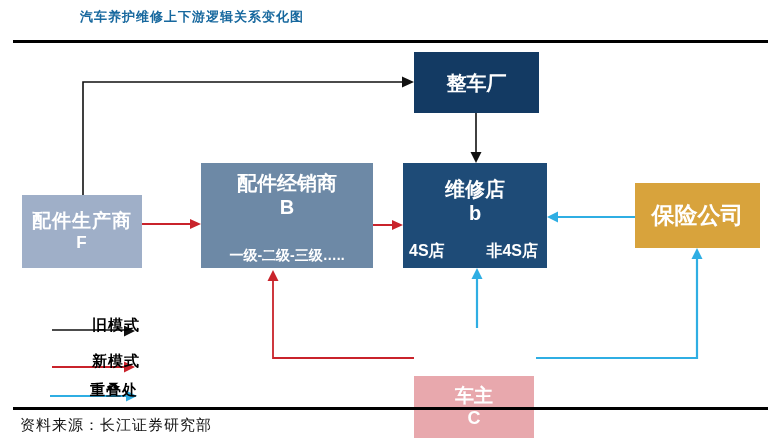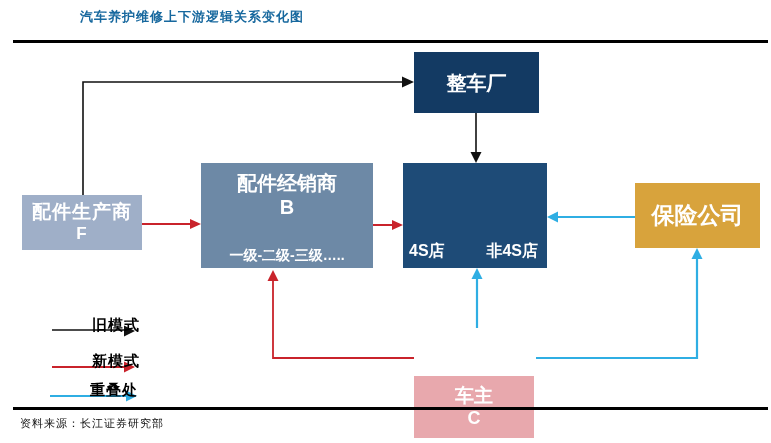--- a/index.html
+++ b/index.html
@@ -6,28 +6,28 @@
   body{font-family:"Liberation Sans","DejaVu Sans",sans-serif;}
   .stage{position:relative;width:771px;height:443px;background:#fff;overflow:hidden;}
 
   .page-title{position:absolute;left:80px;top:8px;font-size:13px;font-weight:bold;
     color:var(--title,#17689E);letter-spacing:1px;white-space:nowrap;}
 
   .rule{position:absolute;left:13px;width:755px;height:3px;background:var(--ink,#000);}
   .rule-top{top:40px;}
   .rule-bottom{top:407px;}
 
-  .source-note{position:absolute;left:20px;top:416px;font-size:11px;color:#111;letter-spacing:1px;}
+  .source-note{position:absolute;left:20px;top:416px;font-size:15px;color:#111;letter-spacing:1px;}
 
   .node{position:absolute;display:flex;flex-direction:column;align-items:center;justify-content:center;
     color:#fff;font-weight:bold;text-align:center;box-sizing:border-box;}
   .node .ln{line-height:1.2;}
 
   .node-oem{left:414px;top:52px;width:125px;height:61px;background:var(--oem,#133A63);font-size:20px;}
-  .node-producer{left:22px;top:195px;width:120px;height:55px;background:var(--producer,#9FAFC8);font-size:19px;letter-spacing:1px;}
+  .node-producer{left:22px;top:195px;width:120px;height:73px;background:var(--producer,#9FAFC8);font-size:19px;letter-spacing:1px;}
   .node-producer .ln2{font-size:17px;}
   .node-dealer{left:201px;top:163px;width:172px;height:105px;background:var(--dealer,#6D89A6);font-size:20px;padding-top:4px;}
   .node-dealer .ln3{font-size:14px;margin-top:28px;letter-spacing:0;}
   .node-repair{left:403px;top:163px;width:144px;height:105px;background:var(--repair,#1E4B77);font-size:20px;}
   .node-repair .main{position:absolute;top:14px;left:0;right:0;}
   .node-repair .subrow{position:absolute;bottom:6px;left:6px;right:9px;display:flex;justify-content:space-between;font-size:16px;}
   .node-insurer{left:635px;top:183px;width:125px;height:65px;background:var(--insurer,#D8A33C);font-size:23px;}
   .node-owner{left:414px;top:328px;width:120px;height:62px;background:var(--owner,#E8A8AD);font-size:19px;margin-top:48px;}
   .node-owner .ln2{font-size:18px;}
 
@@ -90,20 +90,24 @@
     <div class="ln ln2">F</div>
   </div>
 
   <div class="node node-dealer">
     <div class="ln">配件经销商</div>
     <div class="ln">B</div>
     <div class="ln ln3">一级-二级-三级…..</div>
   </div>
 
   <div class="node node-repair">
+    <div class="main">
+      <div class="ln">维修店</div>
+      <div class="ln">b</div>
+    </div>
     <div class="subrow">
       <span>4S店</span>
       <span>非4S店</span>
     </div>
   </div>
 
   <div class="node node-insurer">
     <div class="ln">保险公司</div>
   </div>
 

